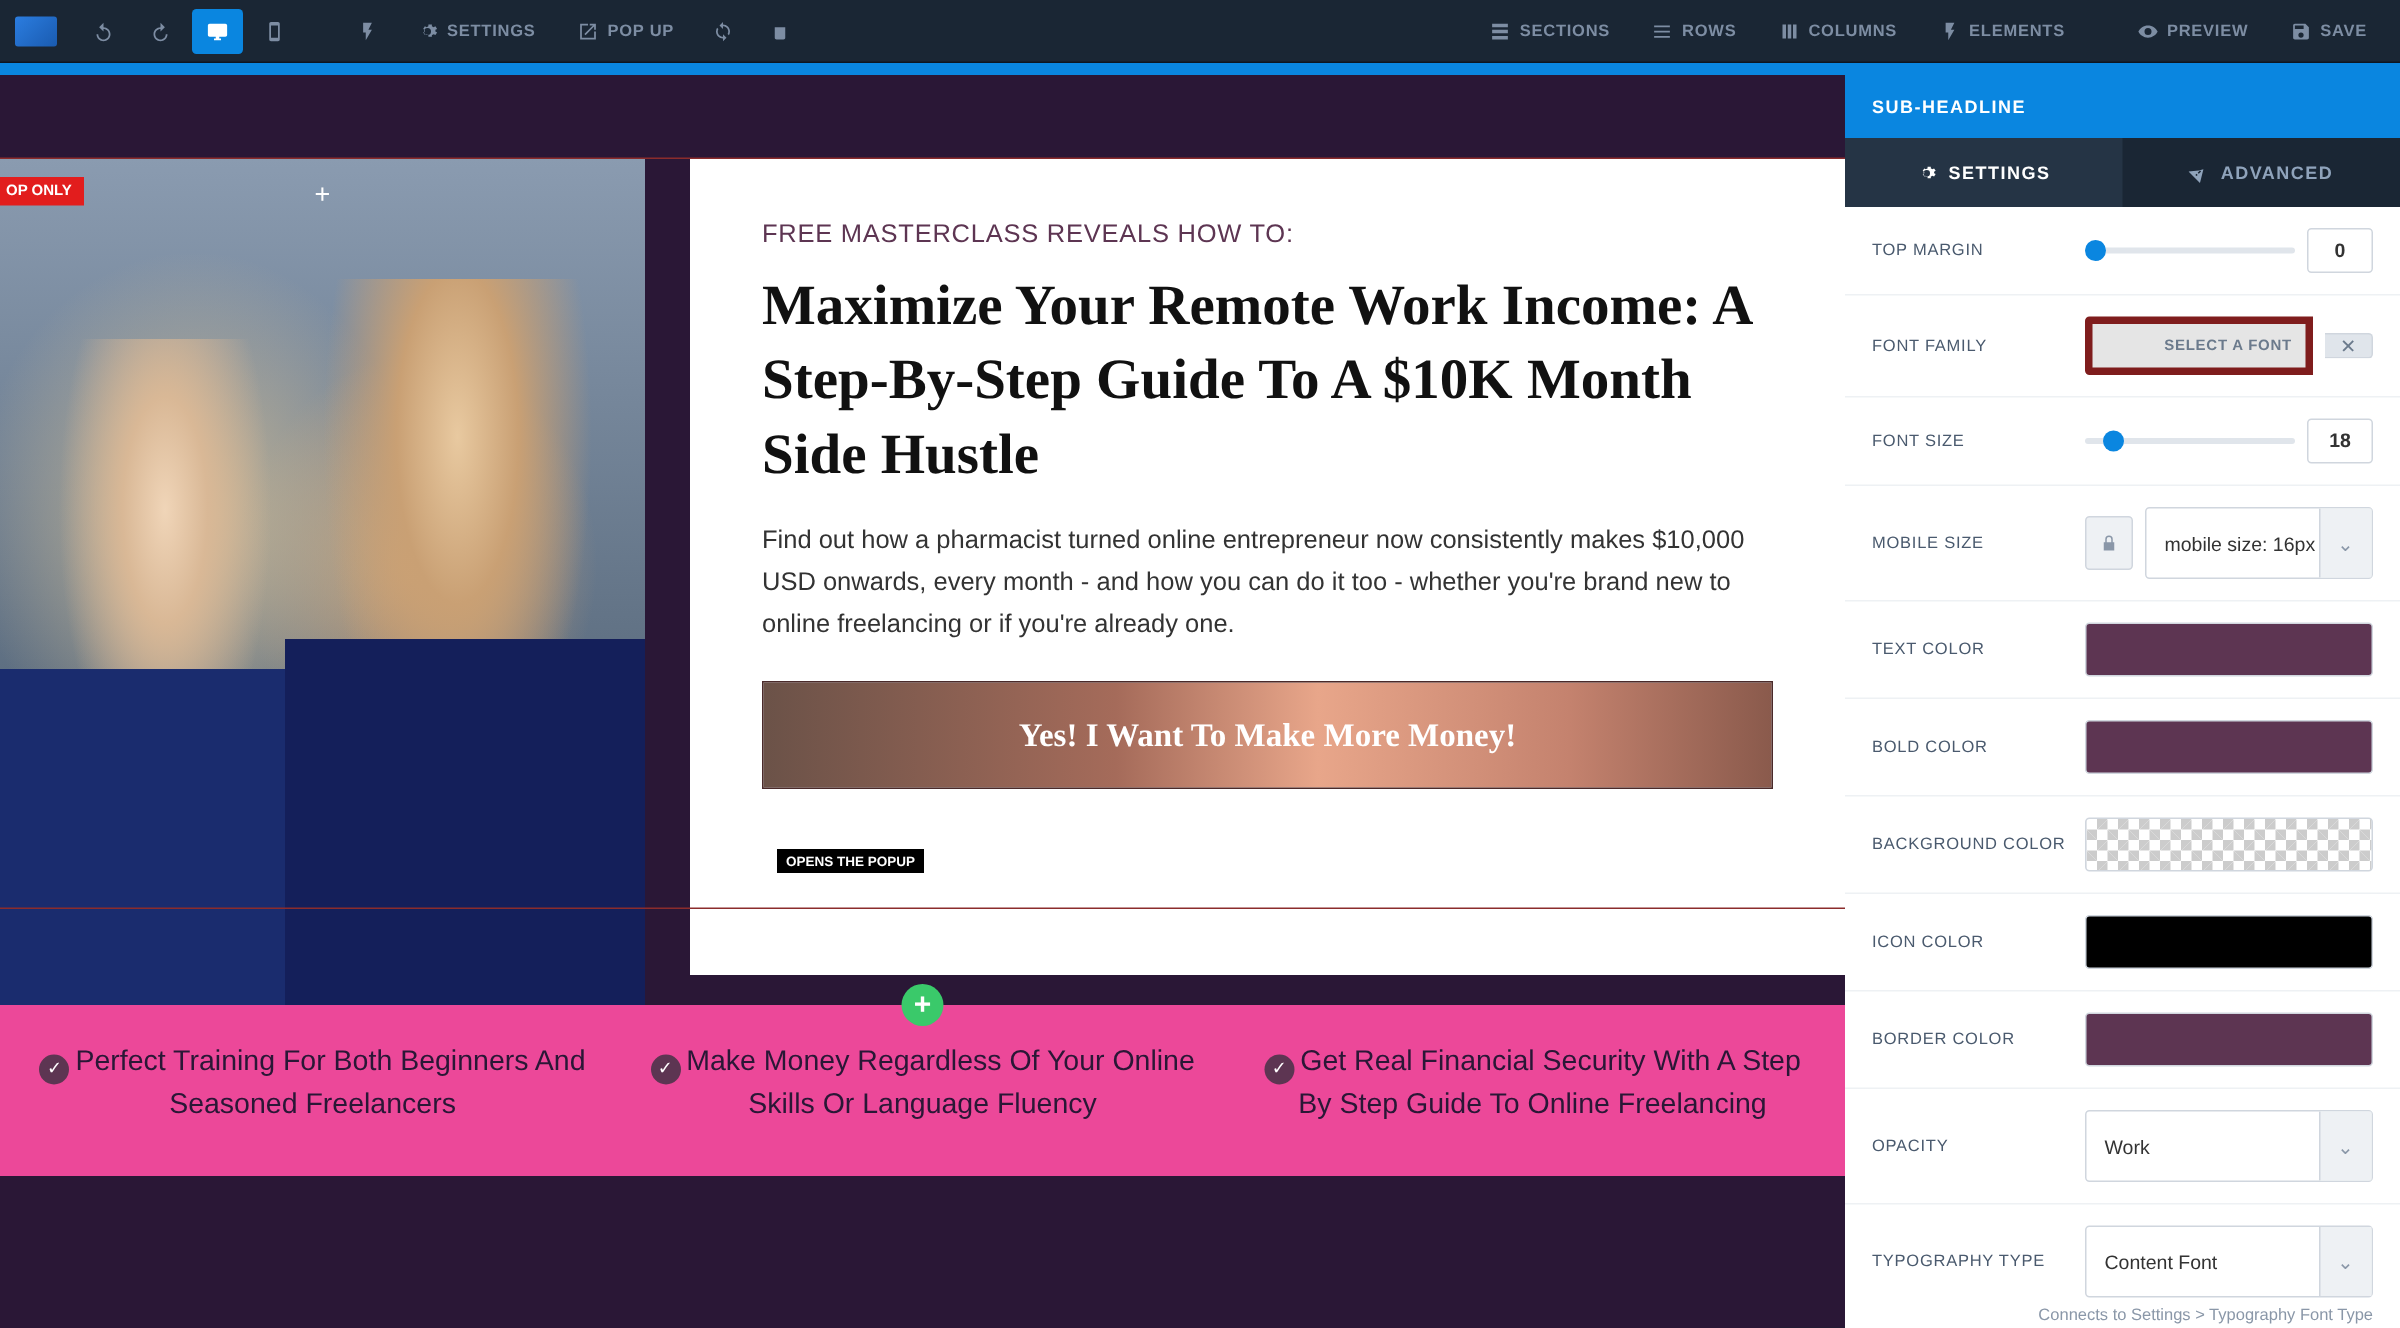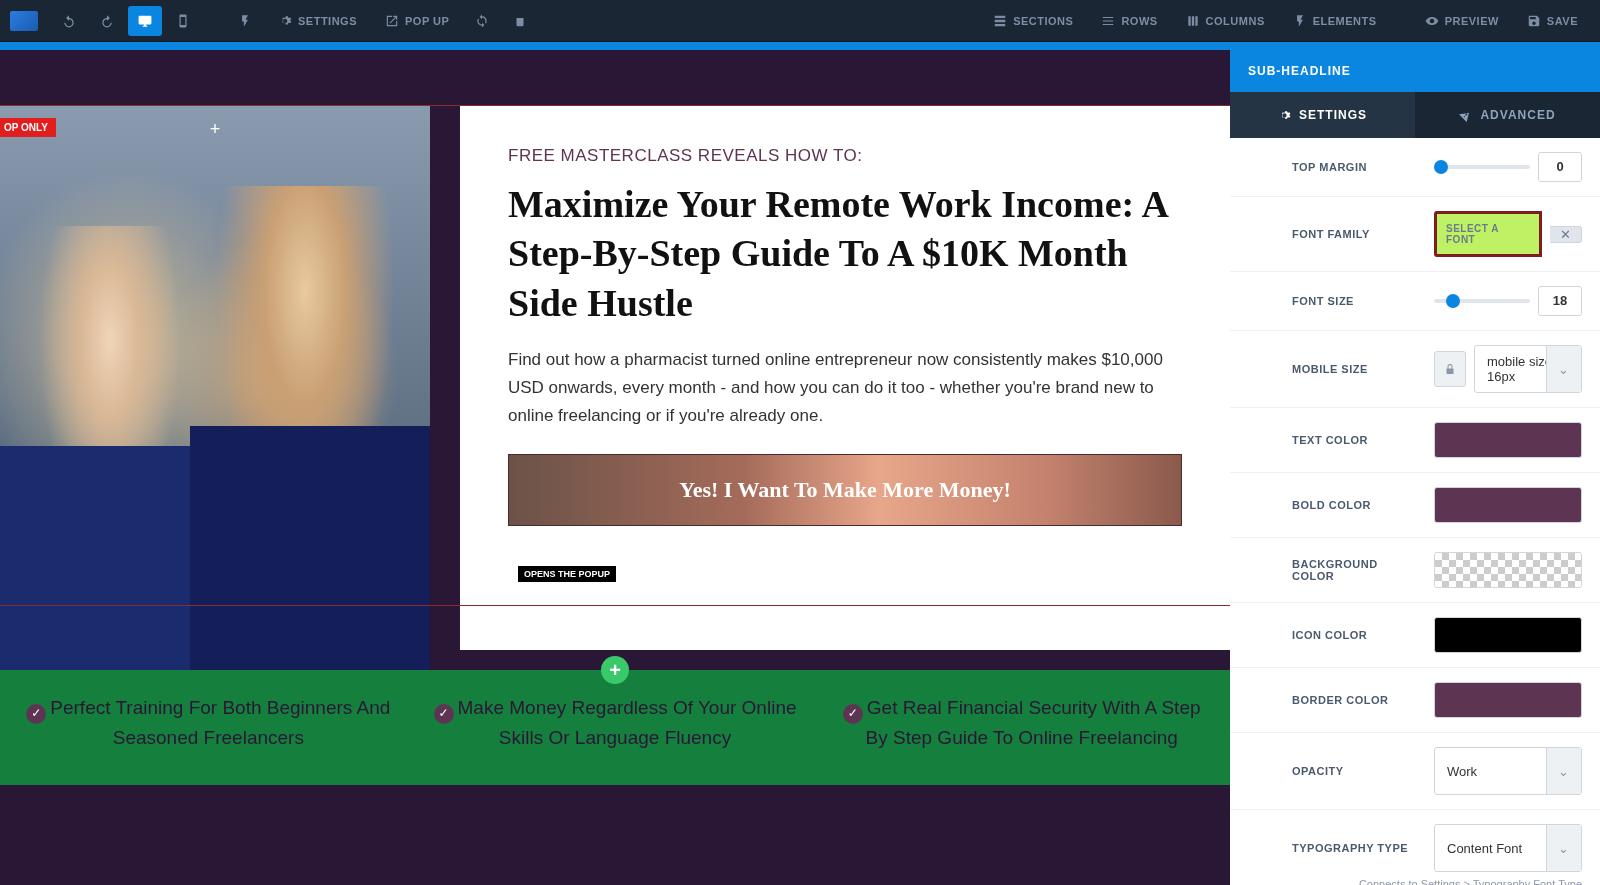--- a/index.html
+++ b/index.html
@@ -37,40 +37,40 @@
 .eyebrow { color: #5d3552; font-size: 17px; font-weight: 500; letter-spacing: 0.5px; margin-bottom: 14px; }
 .headline { font-family: Georgia, "Times New Roman", serif; font-size: 38px; font-weight: 700; line-height: 1.3; margin-bottom: 18px; color:#111;}
 .body-text { font-size: 17px; line-height: 1.65; color: #333; margin-bottom: 24px; }
 .cta-btn { width: 100%; padding: 22px; background: linear-gradient(90deg, #6b5248 0%, #a56b5a 35%, #e8a68a 55%, #c4826e 80%, #8a5a4c 100%); color: #fff; font-family: Georgia, serif; font-size: 22px; font-weight: 700; text-align: center; border: 1px solid #4a2a2a; cursor: pointer; }
 .popup-tag { position:absolute; background:#000; color:#fff; font-size:9px; font-weight:700; padding:3px 6px; bottom:68px; left:58px;}
 
 .hr-outline { position:absolute; top:555px; left:0; right:0; height:90px; border-top:1px solid #8b2c2c; border-bottom:1px solid #8b2c2c; pointer-events:none;}
 
 .add-circle { position:absolute; top:606px; left:50%; transform:translateX(-50%); width:28px; height:28px; background:#3ac96a; border-radius:50%; display:flex; align-items:center; justify-content:center; color:#fff; font-size:20px; font-weight:700; z-index:10; cursor:pointer;}
 
-.benefits { position: absolute; top: 620px; left: 0; right: 0; background: #15803d; padding: 24px 20px 34px; display: flex; gap: 30px; }
+.benefits { position: absolute; top: 620px; left: 0; right: 0; background: #ec4899; padding: 24px 20px 34px; display: flex; gap: 30px; }
 .benefit { flex: 1; text-align: center; color: #2a1736; font-size: 19px; line-height: 1.45; font-weight:400;}
 .check-ic { display: inline-flex; width: 20px; height: 20px; background: #5d3552; border-radius: 50%; color: #fff; align-items: center; justify-content: center; font-size: 12px; margin-right: 4px; vertical-align: -3px;}
 
 
 .sb-header { background: #0a86e0; color: #fff; padding: 14px 18px; font-size: 12px; font-weight: 800; letter-spacing: 1px; }
 .sb-tabs { display: flex; background: #1a2634; }
 .sb-tab { flex: 1; padding: 16px; text-align: center; color: #8fa3bb; font-size: 12px; font-weight: 800; letter-spacing: 1px; cursor: pointer; display: flex; align-items: center; justify-content: center; gap: 8px; }
 .sb-tab.active { background: #253445; color: #fff; }
 .sb-tab svg { width:13px; height:13px; fill:currentColor;}
 .sb-body { padding: 0; }
 .sb-row { display: flex; align-items: center; padding: 14px 18px; border-bottom: 1px solid #eef1f4; gap: 12px; min-height:56px;}
 .sb-row.no-border { border-bottom:none; padding-bottom:4px;}
-.sb-label { flex: 0 0 130px; font-size: 11px; font-weight: 700; color: #4a5a6e; letter-spacing: 0.5px; margin-left: 44px; }
+.sb-label { flex: 0 0 130px; font-size: 11px; font-weight: 400; color: #4a5a6e; letter-spacing: 0.5px; }
 .sb-control { flex: 1; display: flex; align-items: center; gap: 8px; }
 .slider-track { flex:1; height: 4px; background: #e0e5eb; border-radius: 2px; position: relative; }
 .slider-thumb { position:absolute; width: 14px; height: 14px; background: #0a86e0; border-radius: 50%; top: -5px; left:0;}
 .num-box { width: 44px; height: 30px; border: 1px solid #d0d6de; border-radius: 3px; text-align: center; font-size: 13px; font-weight:600; color:#333; line-height:28px;}
 .font-sel { flex:1; display:flex; }
-.font-sel-btn { flex:1; background:#bef264; color:#6b7a8c; font-size:10px; font-weight:800; letter-spacing:0.5px; padding:9px; text-align:left; border-radius:3px 0 0 3px; border:3px solid #7f1d1d; cursor:pointer;}
+.font-sel-btn { flex:1; background:#e5e5e5; color:#6b7a8c; font-size:10px; font-weight:800; letter-spacing:0.5px; padding:9px; text-align:right; border-radius:3px 0 0 3px; border:5px solid #7f1d1d; cursor:pointer;}
 .font-sel-x { width:32px; background:#e0e5eb; border:1px solid #d0d6de; border-left:none; border-radius:0 3px 3px 0; display:flex; align-items:center; justify-content:center; color:#6b7a8c; cursor:pointer;}
 .lock-btn { width:32px; height:36px; border:1px solid #d0d6de; border-radius:3px; background:#eef1f4; display:flex; align-items:center; justify-content:center; color:#8a97a8; cursor:pointer;}
 .dropdown { flex:1; height:48px; border:1px solid #d0d6de; border-radius:3px; display:flex; align-items:center; padding:12px 12px; font-size:13px; color:#333; position:relative; cursor:pointer;}
 .dropdown::after { content:""; position:absolute; right:0; top:0; bottom:0; width:34px; border-left:1px solid #d0d6de; background:#eef1f4;}
 .dd-chev { position:absolute; right:12px; color:#8a97a8; z-index:1;}
 .swatch { flex:1; height:36px; border-radius:3px; border:1px solid #d0d6de; cursor:pointer;}
 .sw-purple { background:#5d3552;}
 .sw-black { background:#000;}
 .sw-trans { background-image: linear-gradient(45deg,#ccc 25%,transparent 25%), linear-gradient(-45deg,#ccc 25%,transparent 25%), linear-gradient(45deg,transparent 75%,#ccc 75%), linear-gradient(-45deg,transparent 75%,#ccc 75%); background-size:14px 14px; background-position:0 0,0 7px,7px -7px,-7px 0;}
 .hint { font-size:11px; color:#8a97a8; text-align:right; padding:2px 18px 12px;}

